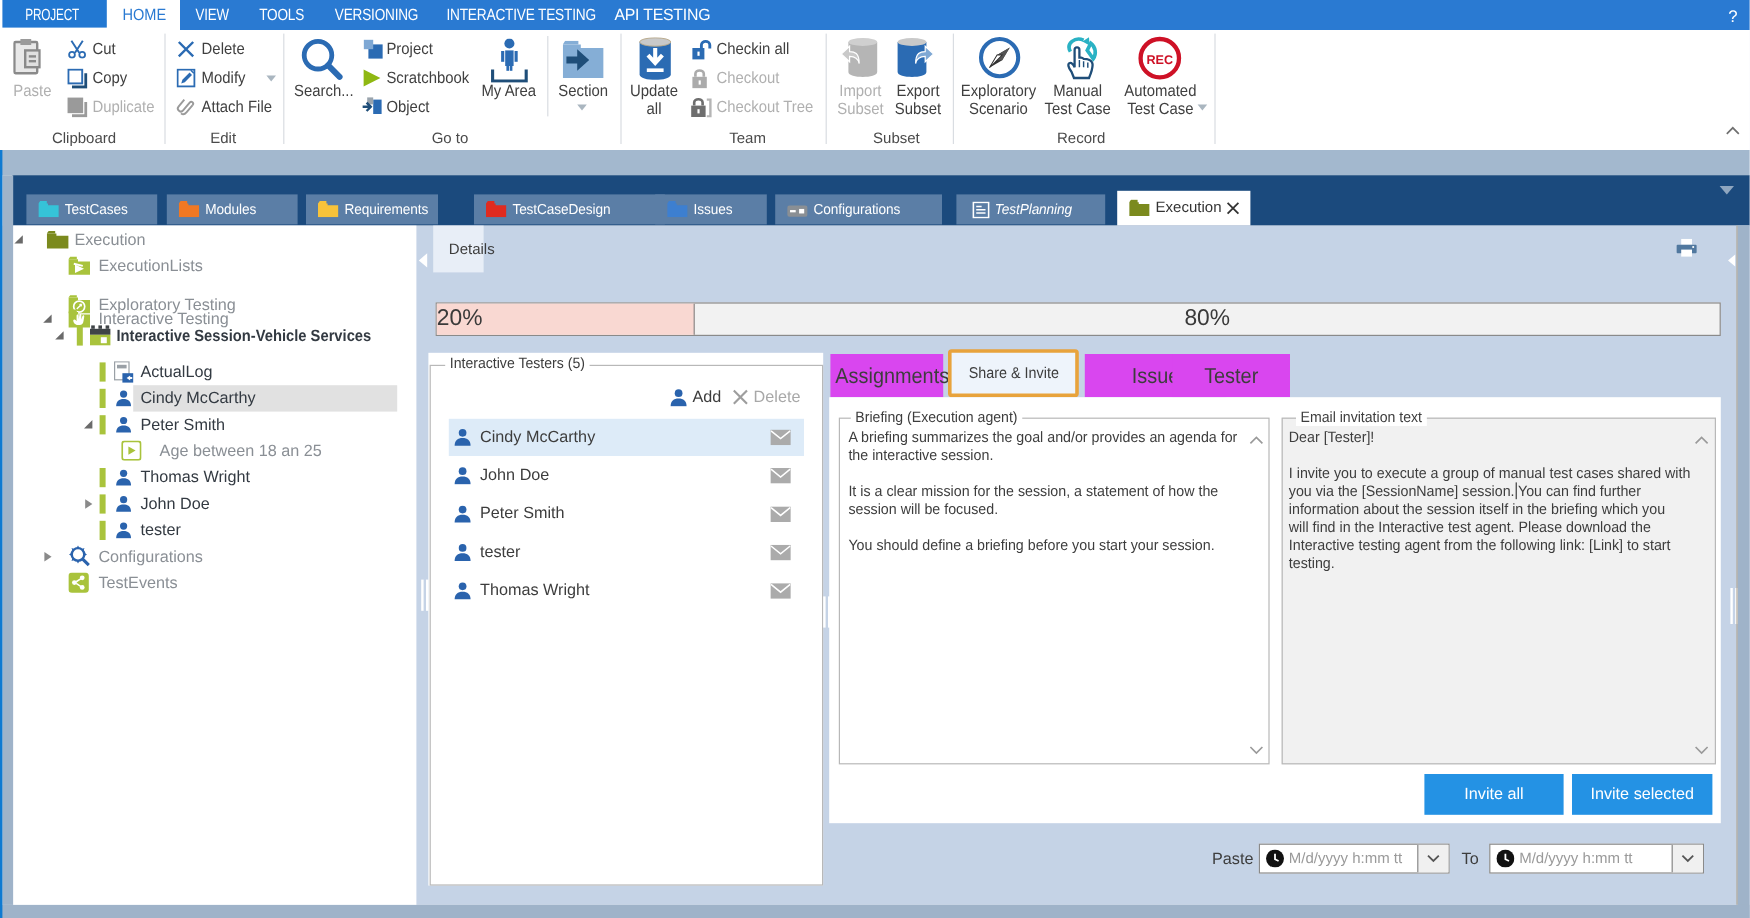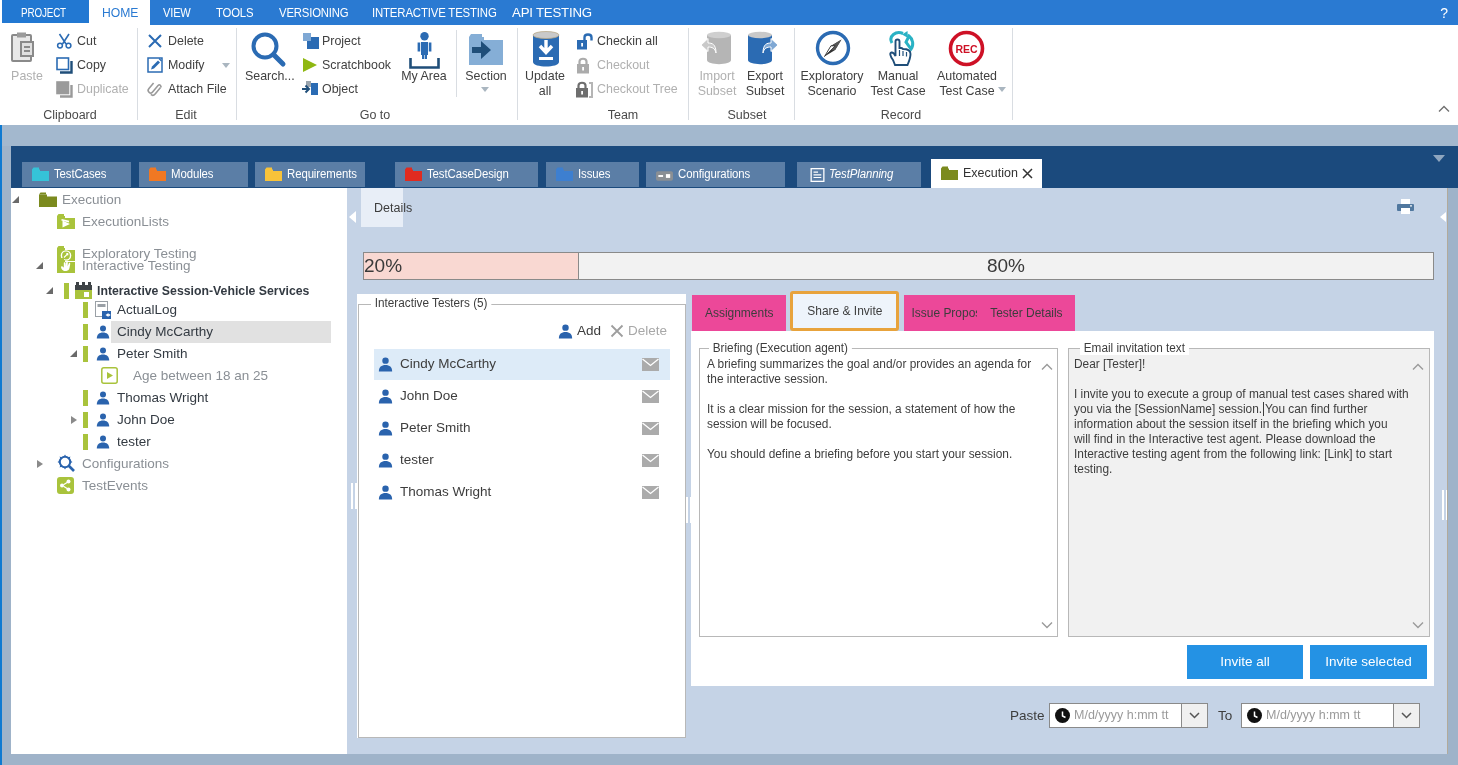--- a/index.html
+++ b/index.html
@@ -50,21 +50,21 @@
 #pbar .pink{position:absolute;left:0;top:0;width:214px;height:26px;background:#f9d8d2;border-right:1px solid #8a8a8a;}
 #pbar .t20{position:absolute;left:0;top:1px;width:176px;text-align:left;font-size:19px;color:#3a3a3a;line-height:24px;}
 #pbar .t80{position:absolute;left:215px;top:1px;width:854px;text-align:center;font-size:19px;color:#3a3a3a;line-height:24px;}
 
 #testers{position:absolute;top:294px;left:357px;width:329px;height:444px;background:#fff;}
 #testers .bord{position:absolute;left:1px;top:10px;width:326px;height:432px;border:1px solid #b8b8b8;}
 #testers .legend{position:absolute;left:14px;top:2px;background:#fff;padding:0 4px;font-size:12.5px;color:#3d3d3d;transform-origin:0 0;transform:scaleX(0.94);}
 .trowt{position:absolute;left:17px;width:296px;height:31px;}
 .trowt .nm{position:absolute;left:26px;top:7px;font-size:13.5px;color:#3d3d3d;}
 
-.rtab{position:absolute;top:295px;height:36px;background:#ec4899;font-size:13px;color:#3d3d3d;text-align:center;}
+.rtab{position:absolute;top:295px;height:36px;background:#d946ef;font-size:18px;color:#3d3d3d;text-align:center;}
 .rtab span{line-height:36px;display:inline-block;transform:scaleX(0.92);}
 #seltab{position:absolute;top:291px;left:790px;width:109px;height:40px;background:#eef4fb;border:3px solid #e8a33c;border-radius:3px;box-sizing:border-box;text-align:center;font-size:13px;color:#3d3d3d;}
 #seltab span{line-height:34px;display:inline-block;transform:scaleX(0.92);}
 
 #rpanel{position:absolute;top:331px;left:691px;width:743px;height:355px;background:#fff;}
 .fieldset{position:absolute;border:1px solid #b8b8b8;}
 .flegend{position:absolute;background:#fff;padding:0 4px;font-size:12.5px;color:#3d3d3d;white-space:nowrap;transform-origin:0 0;transform:scaleX(0.94);}
 .ftext{font-size:12.5px;color:#3d3d3d;line-height:15px;}
 .scrarr{position:absolute;width:12px;height:8px;}
 
@@ -288,21 +288,21 @@
         <path d="M0 2.5 L0 14 L17 14 L17 4 L8 4 L8 2.5 Z M0 2.5 L7 2.5 L7 0.5 L1.5 0.5 Z" fill="#f07823"></path>
       </svg>
       <span class="lbl">Modules</span>
     </div>
   <div class="dtab" style="left:255px;width:110px;">
       <svg class="fold" viewBox="0 0 17 14">
         <path d="M0 2.5 L0 14 L17 14 L17 4 L8 4 L8 2.5 Z M0 2.5 L7 2.5 L7 0.5 L1.5 0.5 Z" fill="#f8c33a"></path>
       </svg>
       <span class="lbl">Requirements</span>
     </div>
-  <div class="dtab" style="left:395px;width:143px;">
+  <div class="dtab" style="left:395px;width:143px;padding-left:16px;">
       <svg class="fold" viewBox="0 0 17 14">
         <path d="M0 2.5 L0 14 L17 14 L17 4 L8 4 L8 2.5 Z M0 2.5 L7 2.5 L7 0.5 L1.5 0.5 Z" fill="#e02b20"></path>
       </svg>
       <span class="lbl">TestCaseDesign</span>
     </div>
   <div class="dtab" style="left:546px;width:93px;">
       <svg class="fold" viewBox="0 0 17 14">
         <path d="M0 2.5 L0 14 L17 14 L17 4 L8 4 L8 2.5 Z M0 2.5 L7 2.5 L7 0.5 L1.5 0.5 Z" fill="#3d7fd0"></path>
       </svg>
       <span class="lbl">Issues</span>
@@ -366,21 +366,21 @@
     </div>
     <div class="trow" style="top:67px;">
       <div class="arr-exp" style="left:25px;top:7px;"></div>
       <svg class="abs" style="left:46px;top:2px" width="19" height="17" viewBox="0 0 19 17">
           <path d="M0 3 L0 16 L18 16 L18 5 L8 5 L8 3 Z" fill="#a9c33c"></path>
           <path d="M0 3 L7 3 L7 1 L1.5 1 Z" fill="#a9c33c"></path>
           <path d="M5.2 12.8 C3.8 10.8 3.6 9.4 4.8 9.2 C5.7 9.1 6.3 9.9 6.8 10.8 L6.8 6.2 C6.8 4.8 8.6 4.8 8.6 6.2 L8.6 9 L9.1 5.4 C9.3 4.2 10.8 4.4 10.8 5.6 L10.7 9.2 L11.7 6.4 C12.1 5.3 13.4 5.7 13.2 6.9 L12.6 10.6 C12.3 12.6 11.3 13.9 9.3 13.9 L7 13.9 Z" fill="#fff"></path>
         </svg>
       <span class="txt" style="left:71px;">Interactive Testing</span>
     </div>
-    <div class="trow" style="top:92px;">
+    <div class="trow" style="top:81px;">
       <div class="arr-exp" style="left:35px;top:7px;"></div>
       <div class="gbar" style="left:53px;"></div>
       <svg class="abs" style="left:64px;top:2px" width="18" height="17" viewBox="0 0 18 17">
           <rect x="1" y="0" width="3" height="3" fill="#3f4447"></rect>
           <rect x="7" y="0" width="3" height="3" fill="#3f4447"></rect>
           <rect x="13" y="0" width="3" height="3" fill="#3f4447"></rect>
           <rect x="0" y="3" width="17" height="5" fill="#3f4447"></rect>
           <rect x="0" y="8" width="17" height="9" fill="#a9c33c"></rect>
           <rect x="9" y="10" width="5" height="5" fill="#fff"></rect>
         </svg>

